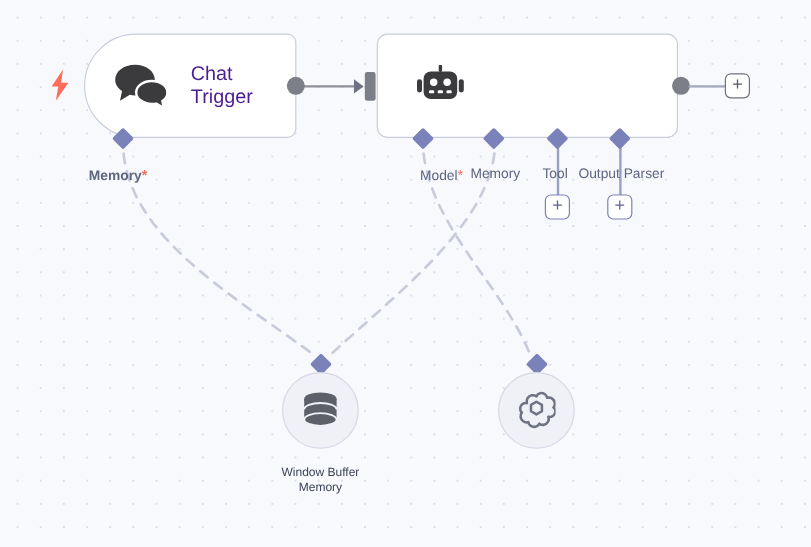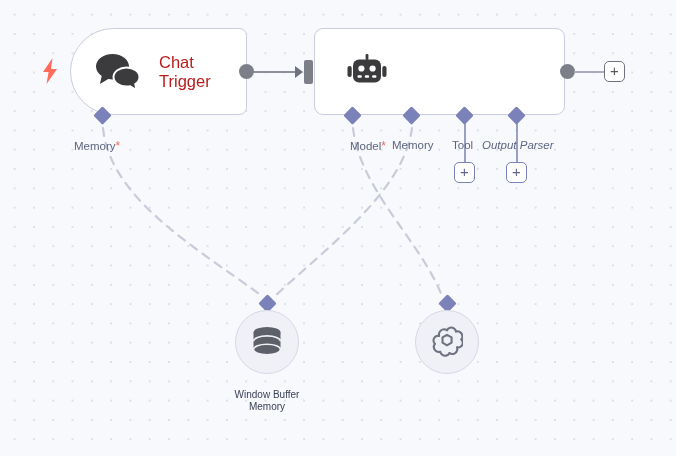--- a/index.html
+++ b/index.html
@@ -57,21 +57,21 @@
     justify-content: center;
   }
   .node-text {
     display: flex;
     flex-direction: column;
     justify-content: center;
     line-height: 1.12;
   }
   .node-title {
     font-size: 16.5px;
-    color: #b91c1c;
+    color: #4c1d95;
     white-space: pre-line;
   }
   .node-subtitle {
     font-size: 12.5px;
     color: #909aac;
     margin-top: 2px;
   }
 
   
   .out-dot {
@@ -207,21 +207,21 @@
       <div class="node-title">Chat
 Trigger</div>
     </div>
   </div>
 
   <div class="out-dot" style="left:239px; top:64px;"></div>
 
   <div class="in-arrow" style="left:295px; top:66px;"></div>
 
   <div class="diamond" style="left:96px; top:109px;"></div>
-  <div class="port-label" style="left:74px; top:139px;">
+  <div class="port-label" style="left:74px; top:139px;font-weight:bold;">
     <span>Memory</span><span class="req-star">*</span>
   </div>
 
   <div class="in-tab" style="left:304px; top:60px;"></div>
 
   <div class="node-card regular" style="left:314px; top:28px; width:251px; height:87px; padding-left:32px;">
     <div class="node-icon">
       <svg width="40" height="36" viewBox="0 0 40 36" xmlns="http://www.w3.org/2000/svg">
         <rect x="18.6" y="0" width="2.8" height="6" rx="1.2" fill="#3b3b3d"></rect>
         <rect x="6" y="5.5" width="28" height="23" rx="6" fill="#3b3b3d"></rect>
@@ -248,21 +248,21 @@
   <div class="diamond" style="left:405px; top:109px;"></div>
   <div class="port-label" style="left:392px; top:139px;">Memory</div>
 
   <div class="plus-stem" style="left:464px; top:118px; height:45px;"></div>
   <div class="diamond" style="left:458px; top:109px;"></div>
   <div class="port-label" style="left:452px; top:139px;text-align:center;">Tool</div>
   <div class="plus-btn" style="left:454px; top:162px;">+</div>
 
   <div class="plus-stem" style="left:516px; top:118px; height:45px;"></div>
   <div class="diamond" style="left:510px; top:109px;"></div>
-  <div class="port-label" style="left:482px; top:139px;font-style:italic;">Output Parser</div>
+  <div class="port-label" style="left:482px; top:139px;">Output Parser</div>
   <div class="plus-btn" style="left:506px; top:162px;">+</div>
 
   <div class="diamond" style="left:261px; top:297px;"></div>
   <div class="round-node" style="left:235px; top:310px;">
     <div class="node-icon">
       <svg width="30" height="32" viewBox="0 0 30 32" xmlns="http://www.w3.org/2000/svg">
         <ellipse cx="15" cy="6.5" rx="13.5" ry="5.5" fill="#5d6068"></ellipse>
         <path d="M1.5 6.5 L1.5 13 C1.5 16 7.5 18.5 15 18.5 C22.5 18.5 28.5 16 28.5 13 L28.5 6.5 Z" fill="#5d6068"></path>
         <ellipse cx="15" cy="15.2" rx="13.5" ry="5.3" fill="#5d6068" stroke="#f0f1f7" stroke-width="1.6"></ellipse>
         <path d="M1.5 15.2 L1.5 22 C1.5 25 7.5 27.5 15 27.5 C22.5 27.5 28.5 25 28.5 22 L28.5 15.2 Z" fill="#5d6068"></path>

